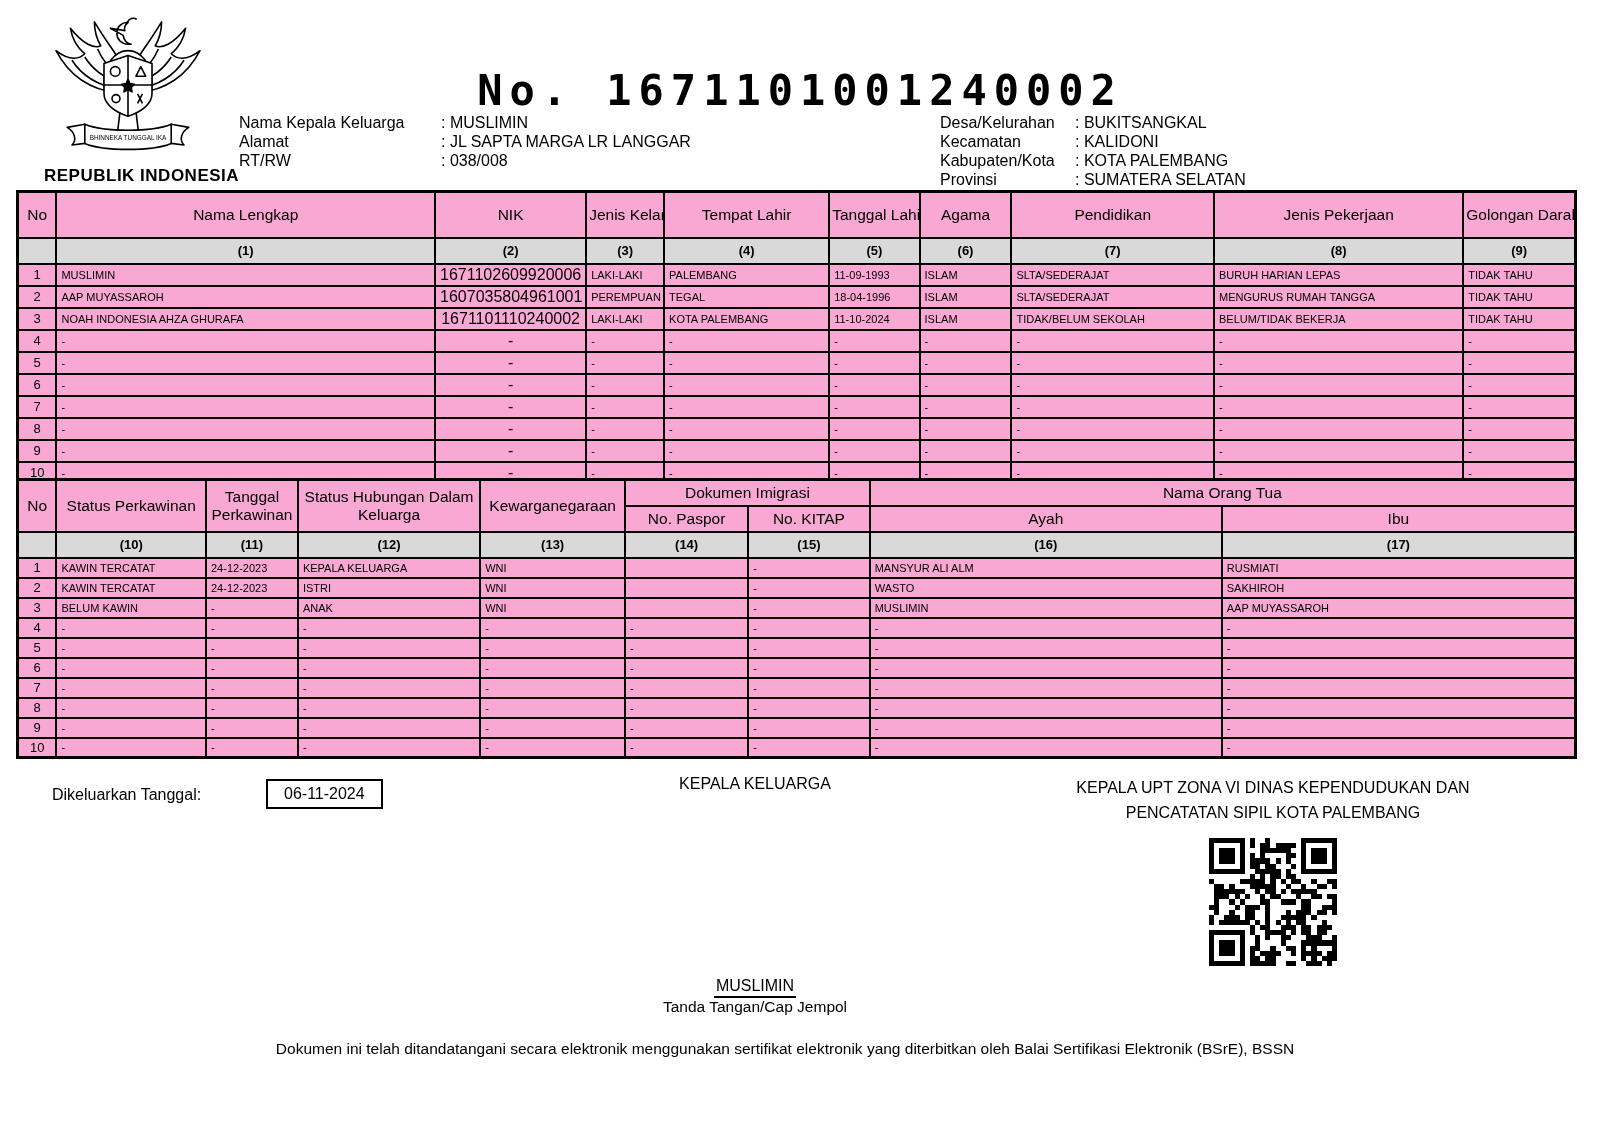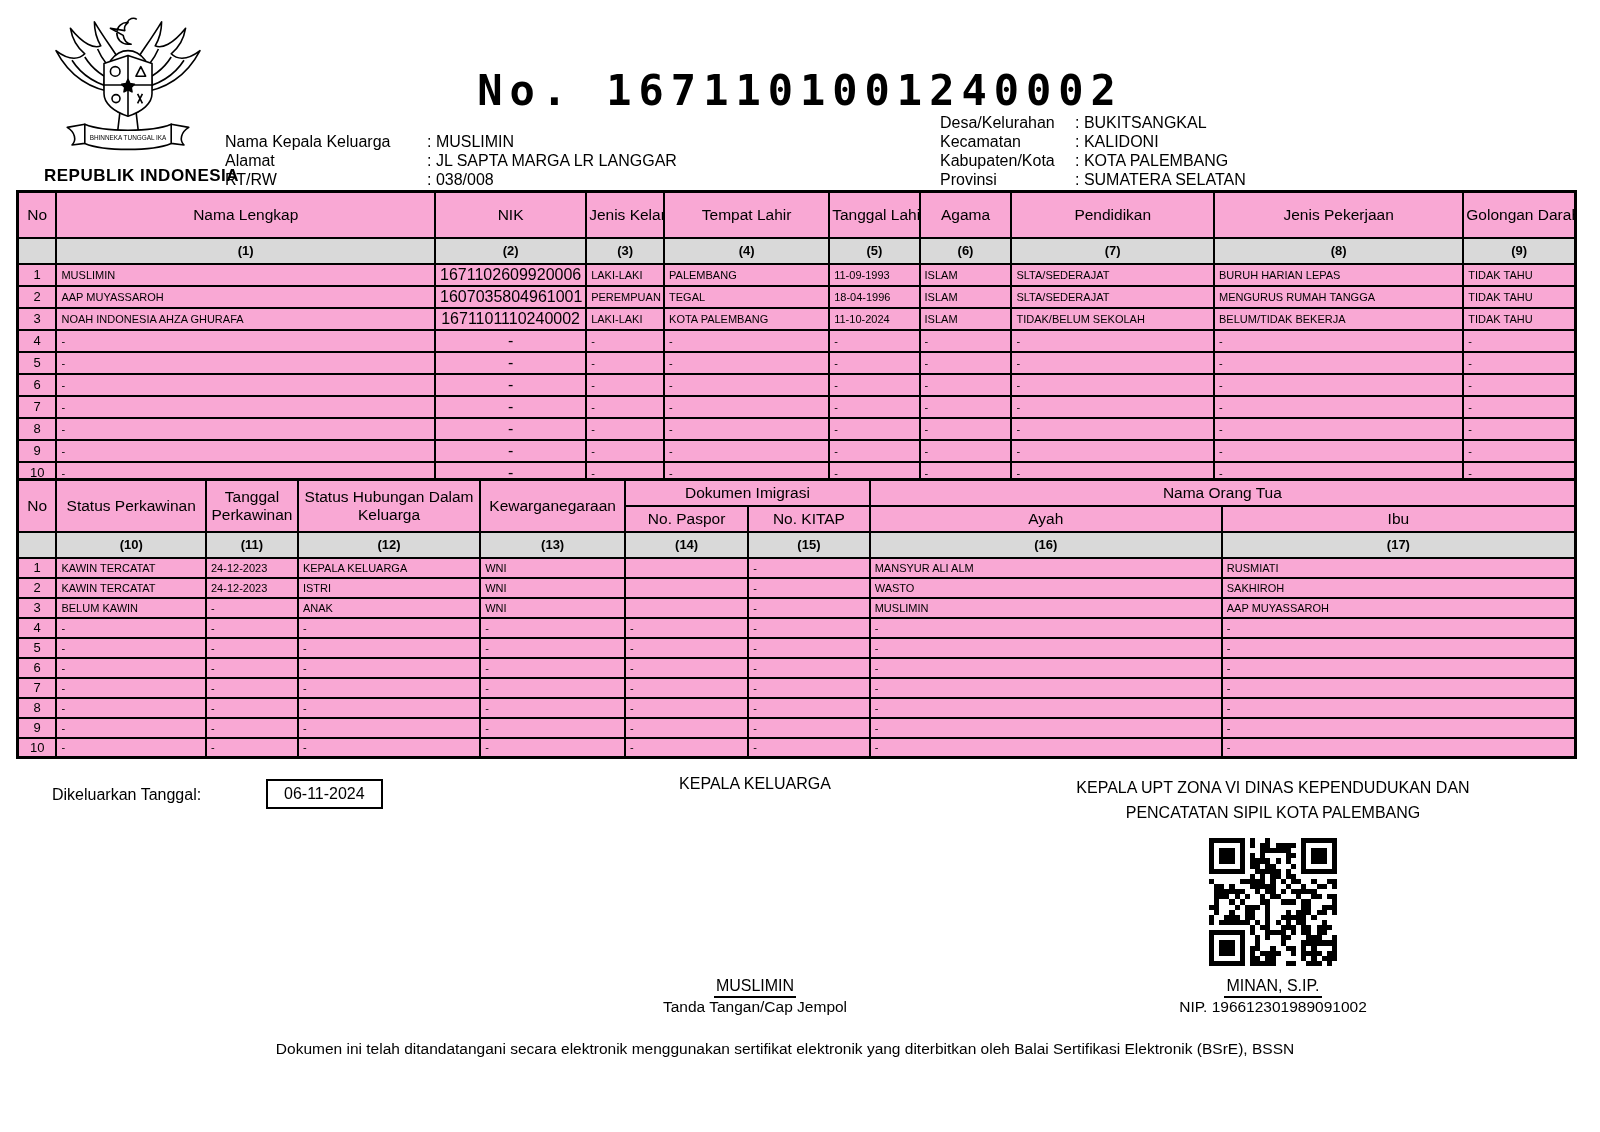--- a/index.html
+++ b/index.html
@@ -12,21 +12,21 @@
   .emblem svg{width:160px;height:158px;display:block;margin:0 auto;}
   .emblem-caption{font-size:17px;font-weight:bold;letter-spacing:.5px;margin-top:2px;white-space:nowrap;}
 
   .doc-title{position:absolute;top:12px;left:0;width:1600px;text-align:center;
              font-size:52px;font-weight:bold;letter-spacing:2px;}
   .doc-number{position:absolute;top:66px;left:0;width:1600px;text-align:center;
               font-family:"DejaVu Sans Mono",monospace;font-weight:bold;
               font-size:42px;letter-spacing:7px;}
 
   .info-block{position:absolute;top:113px;font-size:16px;line-height:19px;}
-  .info-left{left:225px;margin-top:19px;}
+  .info-left{left:239px;}
   .info-right{left:940px;}
   .info-row{display:flex;}
   .info-left .info-label{width:202px;}
   .info-right .info-label{width:135px;}
   .info-value{white-space:nowrap;}
 
   
   table{border-collapse:collapse;table-layout:fixed;background:#f9a8d4;}
   th,td{border:2px solid #000;overflow:hidden;white-space:nowrap;}
   th{font-weight:normal;font-size:15.5px;text-align:center;line-height:1.15;padding:1px 2px;}
@@ -791,19 +791,15 @@
         <rect x="100" y="120" width="5" height="5"></rect>
         <rect x="105" y="120" width="5" height="5"></rect>
         <rect x="115" y="120" width="5" height="5"></rect>
       </svg>
   </div>
 
   <div class="sig-left">
     <span class="sig-name">MUSLIMIN</span>
     <div class="sig-caption">Tanda Tangan/Cap Jempol</div>
   </div>
-  <div class="sig-right">
-    <span class="sig-name">MINAN, S.IP.</span>
-    <div class="sig-caption">NIP. 196612301989091002</div>
-  </div>
 
   <div class="disclaimer">Dokumen ini telah ditandatangani secara elektronik menggunakan sertifikat elektronik yang diterbitkan oleh Balai Sertifikasi Elektronik (BSrE), BSSN</div>
 </div>
 
 </body></html>

